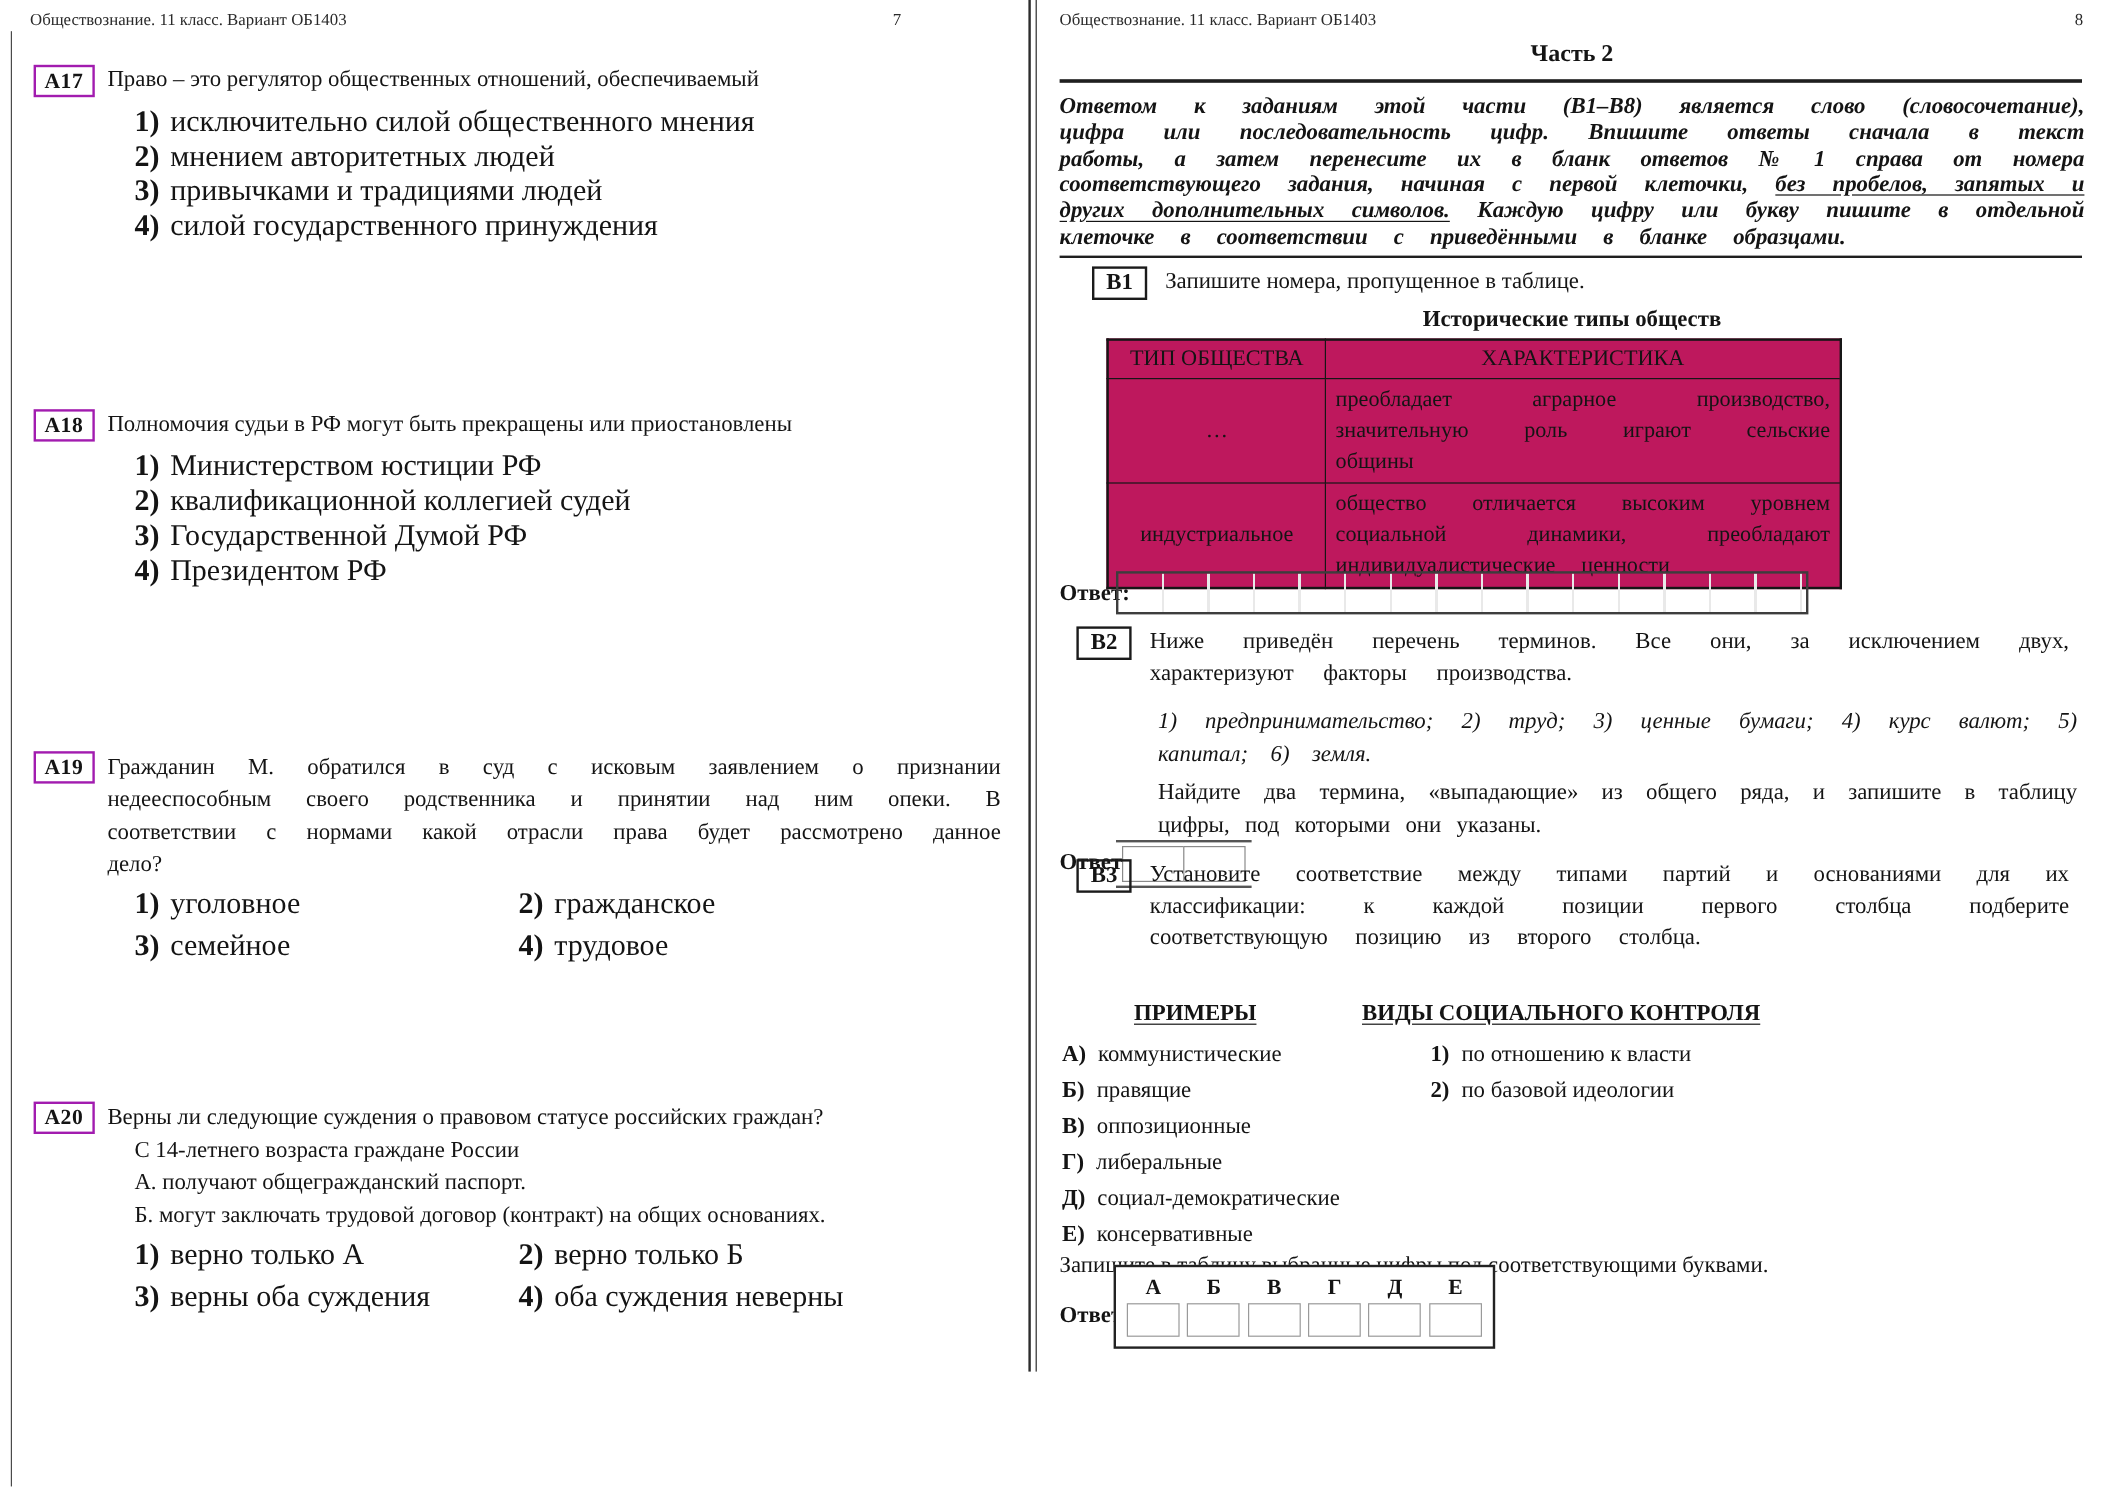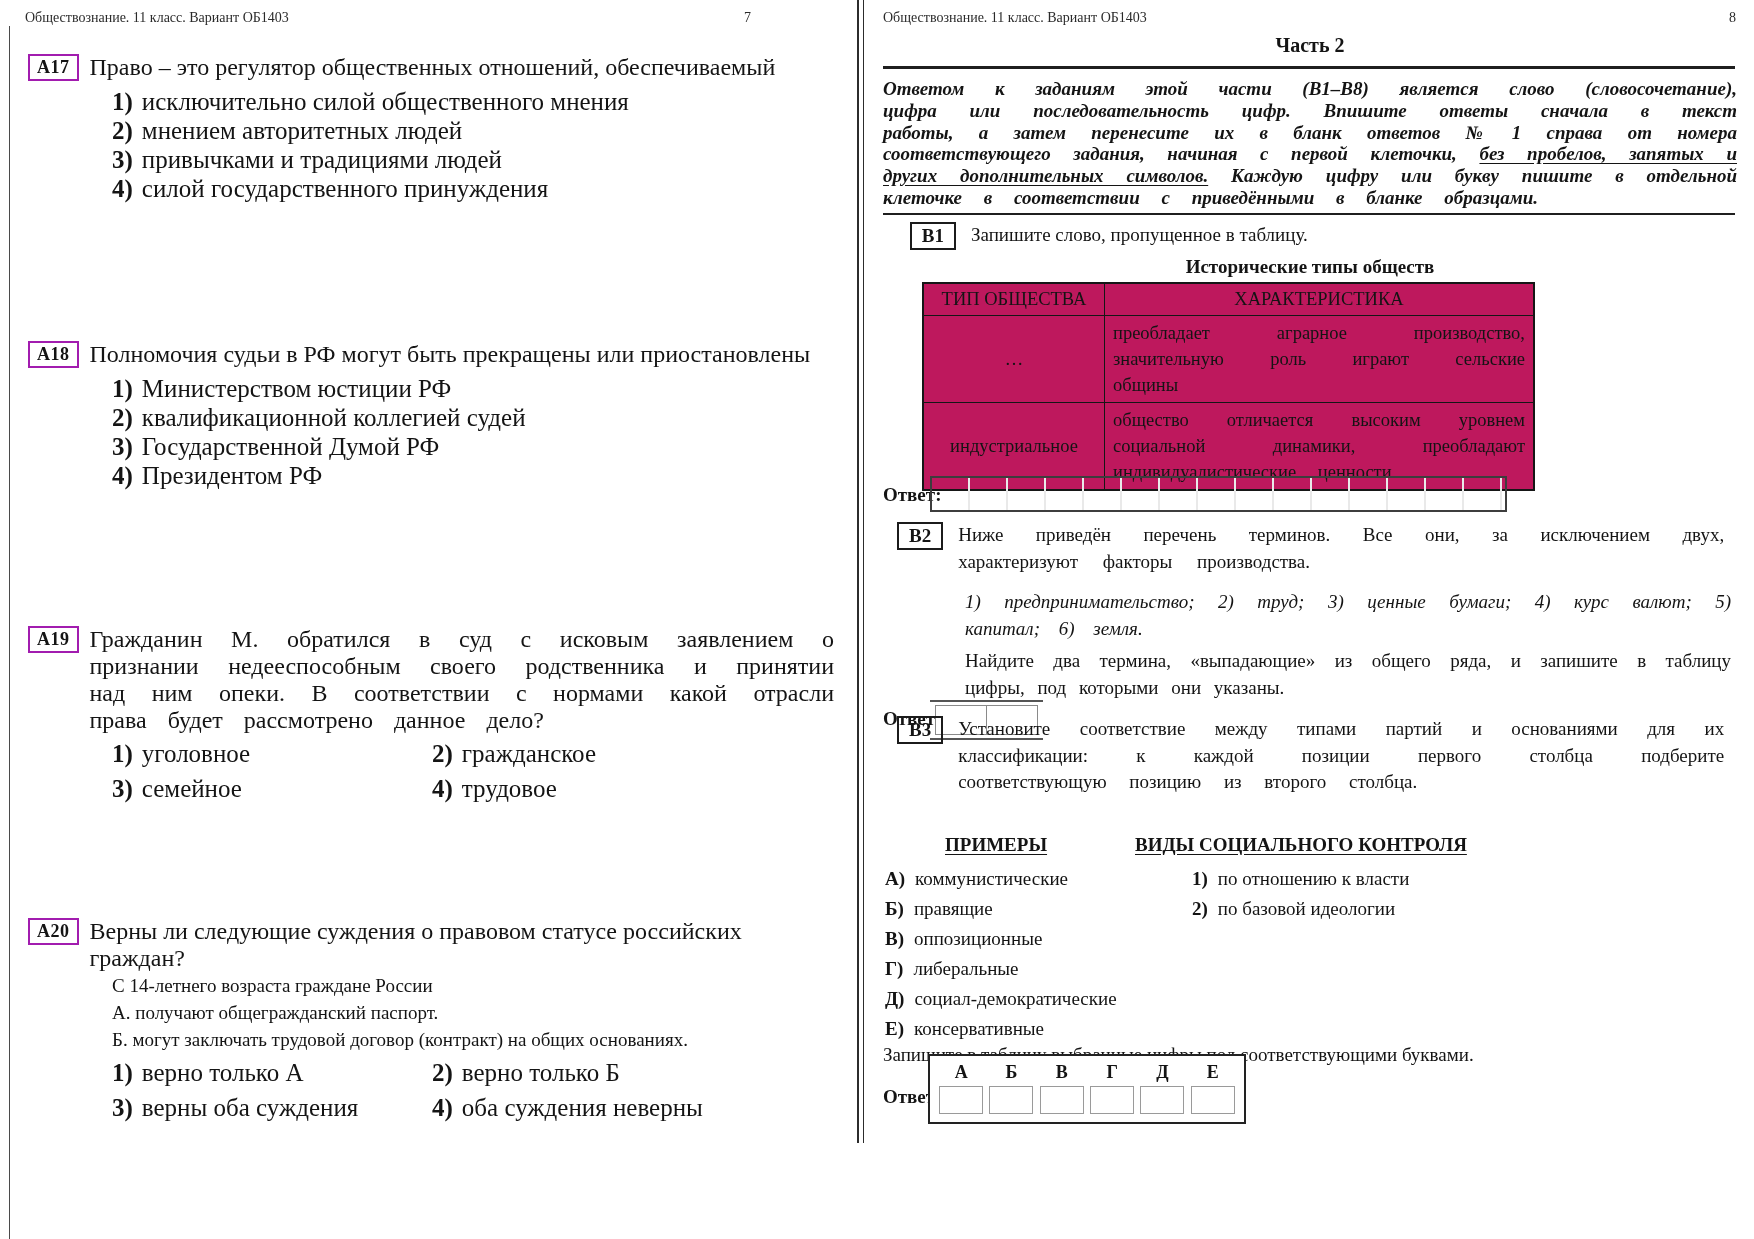--- a/index.html
+++ b/index.html
@@ -17,21 +17,21 @@
 
   .hdr { font-size:14px; color:#2a2a2a; white-space:nowrap; }
 
   
   .q { left:28px; width:806px; }
   .qrow { display:flex; align-items:flex-start; }
   .qbox {
     flex:0 0 auto; border:2px solid #a21caf; font-weight:bold; font-size:18px;
     line-height:21px; padding:1px 7px; margin-right:11px; letter-spacing:.5px;
   }
-  .qtext { font-size:24px; line-height:26px; padding-top:0; width:748px; }
+  .qtext { font-size:19px; line-height:26px; padding-top:0; width:748px; }
   .just { text-align:justify; text-align-last:left; }
   .ws16 { word-spacing:15px; }
   .opts { padding-left:84px; margin-top:9px; }
   .opt { font-size:25px; line-height:24px; margin-bottom:5px; white-space:nowrap; }
   .onum { font-weight:bold; margin-right:9px; }
   .opts2 { display:grid; grid-template-columns:320px auto; row-gap:6px;
            padding-left:84px; margin-top:8px; }
   .stmt { font-size:19px; line-height:27px; }
 
   
@@ -157,21 +157,21 @@
 
   <div class="abs rw part-title" style="top:34px;">Часть 2</div>
   <div class="abs thickline"></div>
 
   <div class="abs rw intro" style="top:78px;"><span>Ответом к заданиям этой части (В1–В8) является слово (словосочетание), цифра или последовательность цифр. Впишите ответы сначала в текст работы, а затем перенесите их в бланк ответов № 1 справа от номера соответствующего задания, начиная с первой клеточки, </span><u>без пробелов, запятых и других дополнительных символов.</u><span> Каждую цифру или букву пишите в отдельной клеточке в соответствии с приведёнными в бланке образцами.</span></div>
 
   <div class="abs sepline"></div>
 
   <div class="abs rw brow" style="top:222px;justify-content:flex-end;">
     <div class="bbox">В1</div>
-    <div class="btext">Запишите слово, пропущенное в таблицу.</div>
+    <div class="btext">Запишите номера, пропущенное в таблице.</div>
   </div>
 
   <div class="abs rw tbl-title" style="top:256px;">Исторические типы обществ</div>
 
   <table class="abs b1" style="left:922px; top:282px;">
     <tbody>
         <tr>
       <th class="cell-type">ТИП ОБЩЕСТВА</th>
       <th>ХАРАКТЕРИСТИКА</th>
     </tr>

